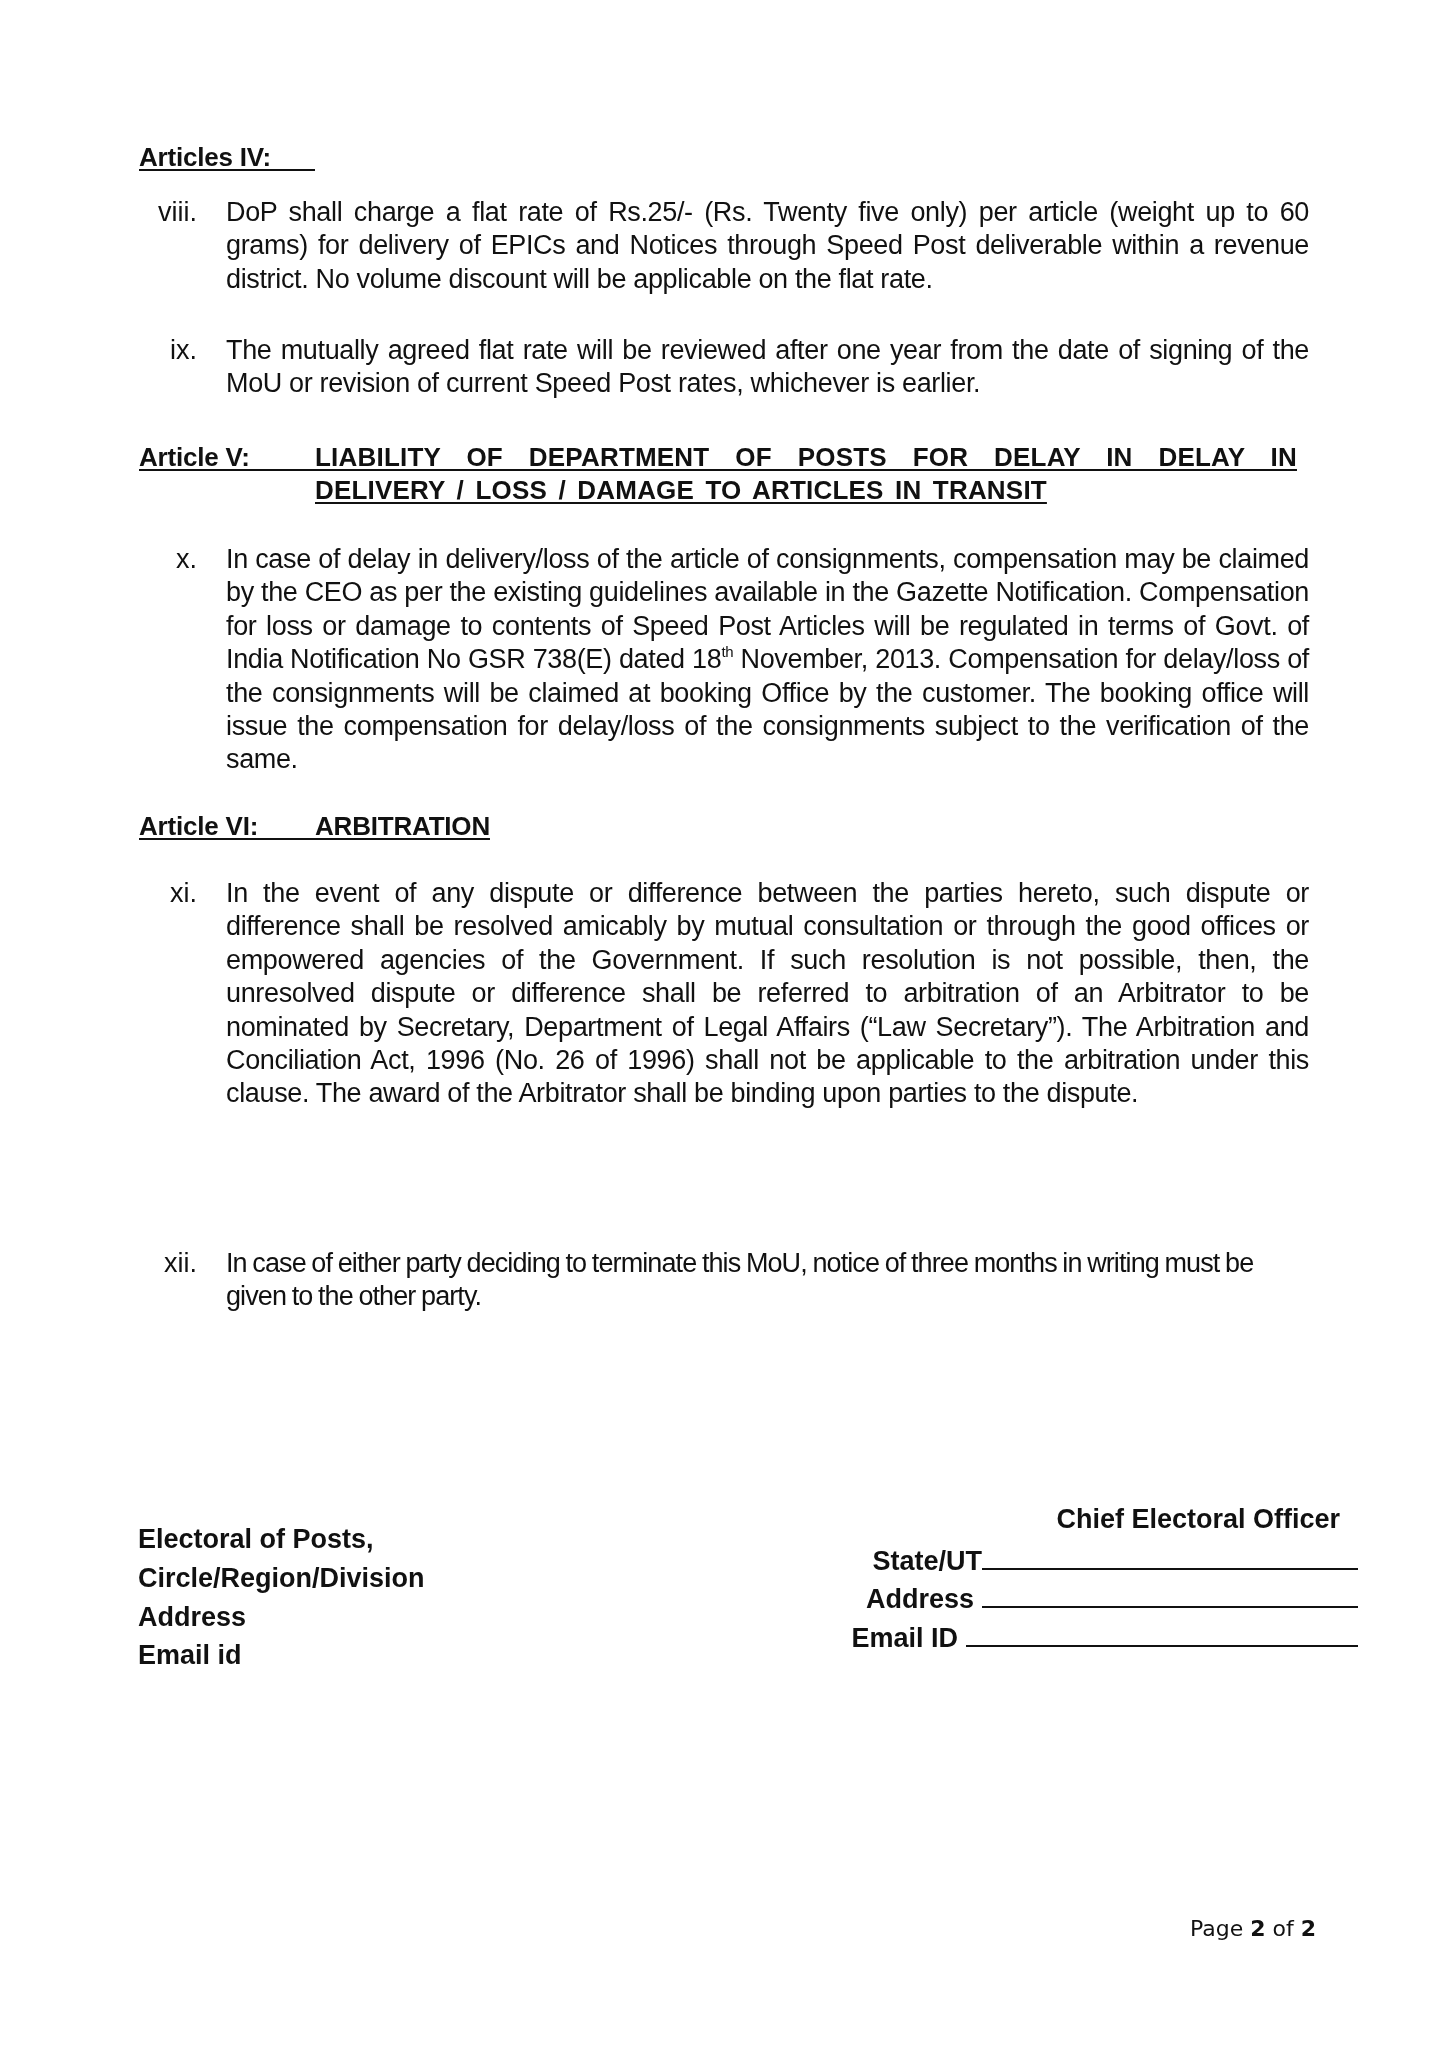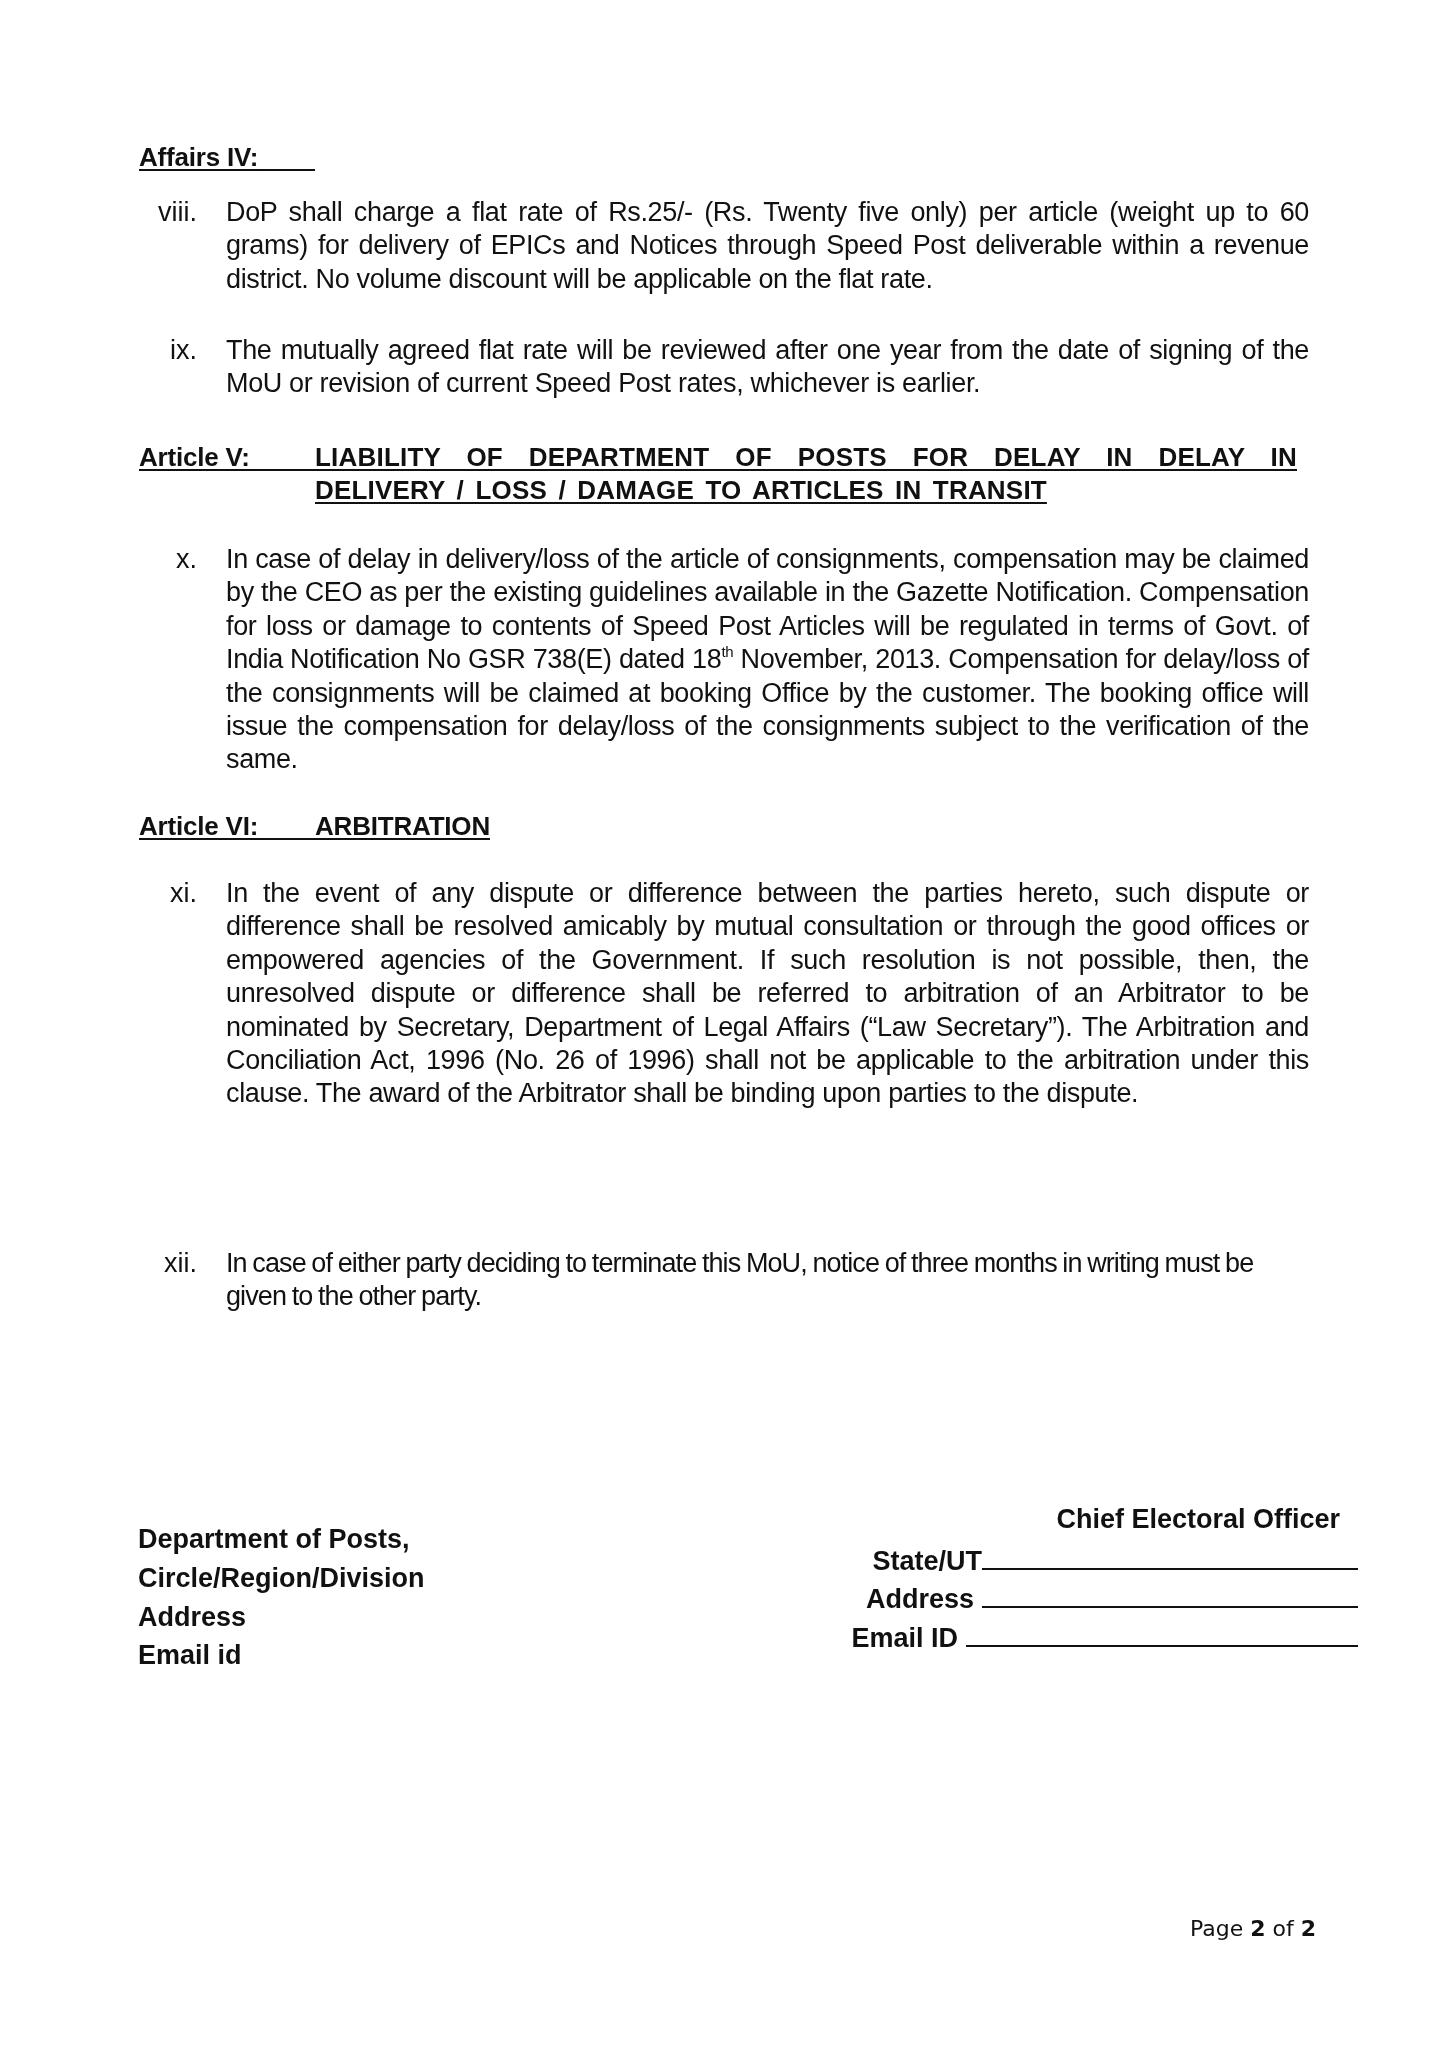--- a/index.html
+++ b/index.html
@@ -138,21 +138,21 @@
     }
     .footer b { font-weight: bold; }
   </style>
 </head>
 <body>
 
 <div class="page">
 
   <div class="heading" style="top:141px;">
     <span class="gap-line"></span>
-    <span class="art-label">Affairs IV:</span>
+    <span class="art-label">Articles IV:</span>
   </div>
 
   <div class="clause" style="top:196px;">
     <span class="num">viii.</span>
     <span class="text">DoP shall charge a flat rate of Rs.25/- (Rs. Twenty five only) per article (weight up to 60 grams) for delivery of EPICs and Notices through Speed Post deliverable within a revenue district. No volume discount will be applicable on the flat rate.</span>
   </div>
 
   <div class="clause" style="top:334px;">
     <span class="num">ix.</span>
     <span class="text">The mutually agreed flat rate will be reviewed after one year from the date of signing of the MoU or revision of current Speed Post rates, whichever is earlier.</span>
@@ -180,21 +180,21 @@
     <span class="text">In the event of any dispute or difference between the parties hereto, such dispute or difference shall be resolved amicably by mutual consultation or through the good offices or empowered agencies of the Government. If such resolution is not possible, then, the unresolved dispute or difference shall be referred to arbitration of an Arbitrator to be nominated by Secretary, Department of Legal Affairs (“Law Secretary”). The Arbitration and Conciliation Act, 1996 (No. 26 of 1996) shall not be applicable to the arbitration under this clause. The award of the Arbitrator shall be binding upon parties to the dispute.</span>
   </div>
 
 
   <div class="clause" style="top:1247px;">
     <span class="num">xii.</span>
     <span class="text condensed">In case of either party deciding to terminate this MoU, notice of three months in writing must be given to the other party.</span>
   </div>
 
   <div class="sig-left">
-    <div>Department of Posts,</div>
+    <div>Electoral of Posts,</div>
     <div>Circle/Region/Division</div>
     <div>Address</div>
     <div>Email id</div>
   </div>
 
   <div class="sig-right">
     <div class="title">Chief Electoral Officer</div>
     <div class="sig-row">
       <span class="lbl" style="padding-right:0;">State/UT</span>
       <span class="blank" style="width:376px;"></span>

